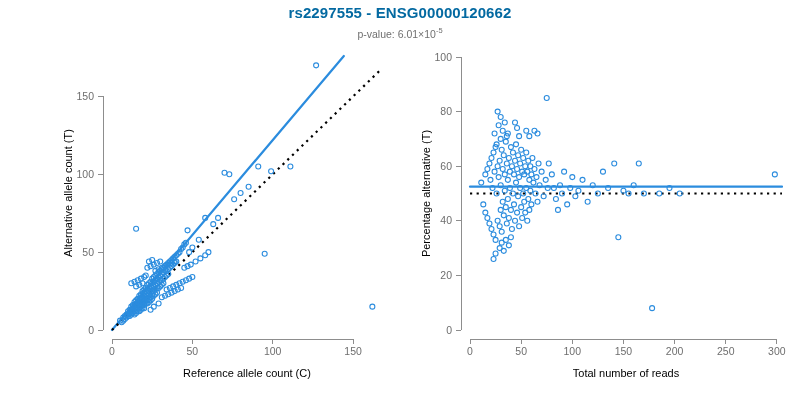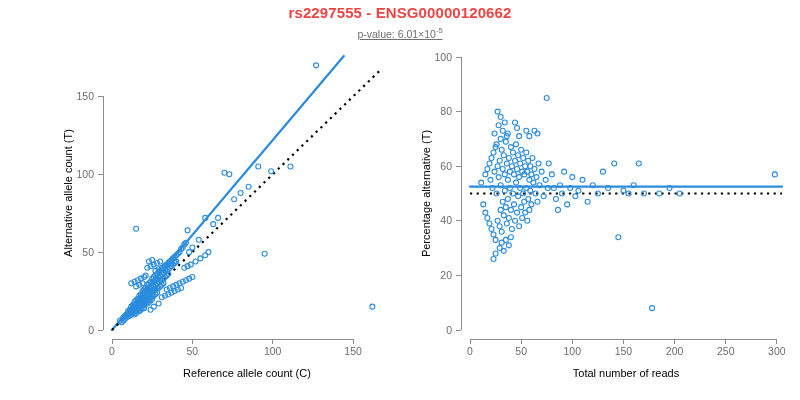--- a/index.html
+++ b/index.html
@@ -23,30 +23,29 @@
   .title-block {
     position: absolute;
     left: 0; top: 4px;
     width: 800px;
     text-align: center;
     pointer-events: none;
   }
   .fig-title {
     font-size: 15px;
     font-weight: bold;
-    color: #ef4444;
+    color: #0369a1;
     letter-spacing: 0.1px;
     line-height: 18px;
   }
   .fig-subtitle {
     font-size: 10.5px;
     color: #707070;
     line-height: 14px;
     margin-top: 2px;
-    text-decoration: underline;
   }
   .fig-subtitle sup {
     font-size: 7.5px;
     vertical-align: super;
   }
   svg.panel {
     position: absolute;
     top: 0;
     left: 0;
   }

